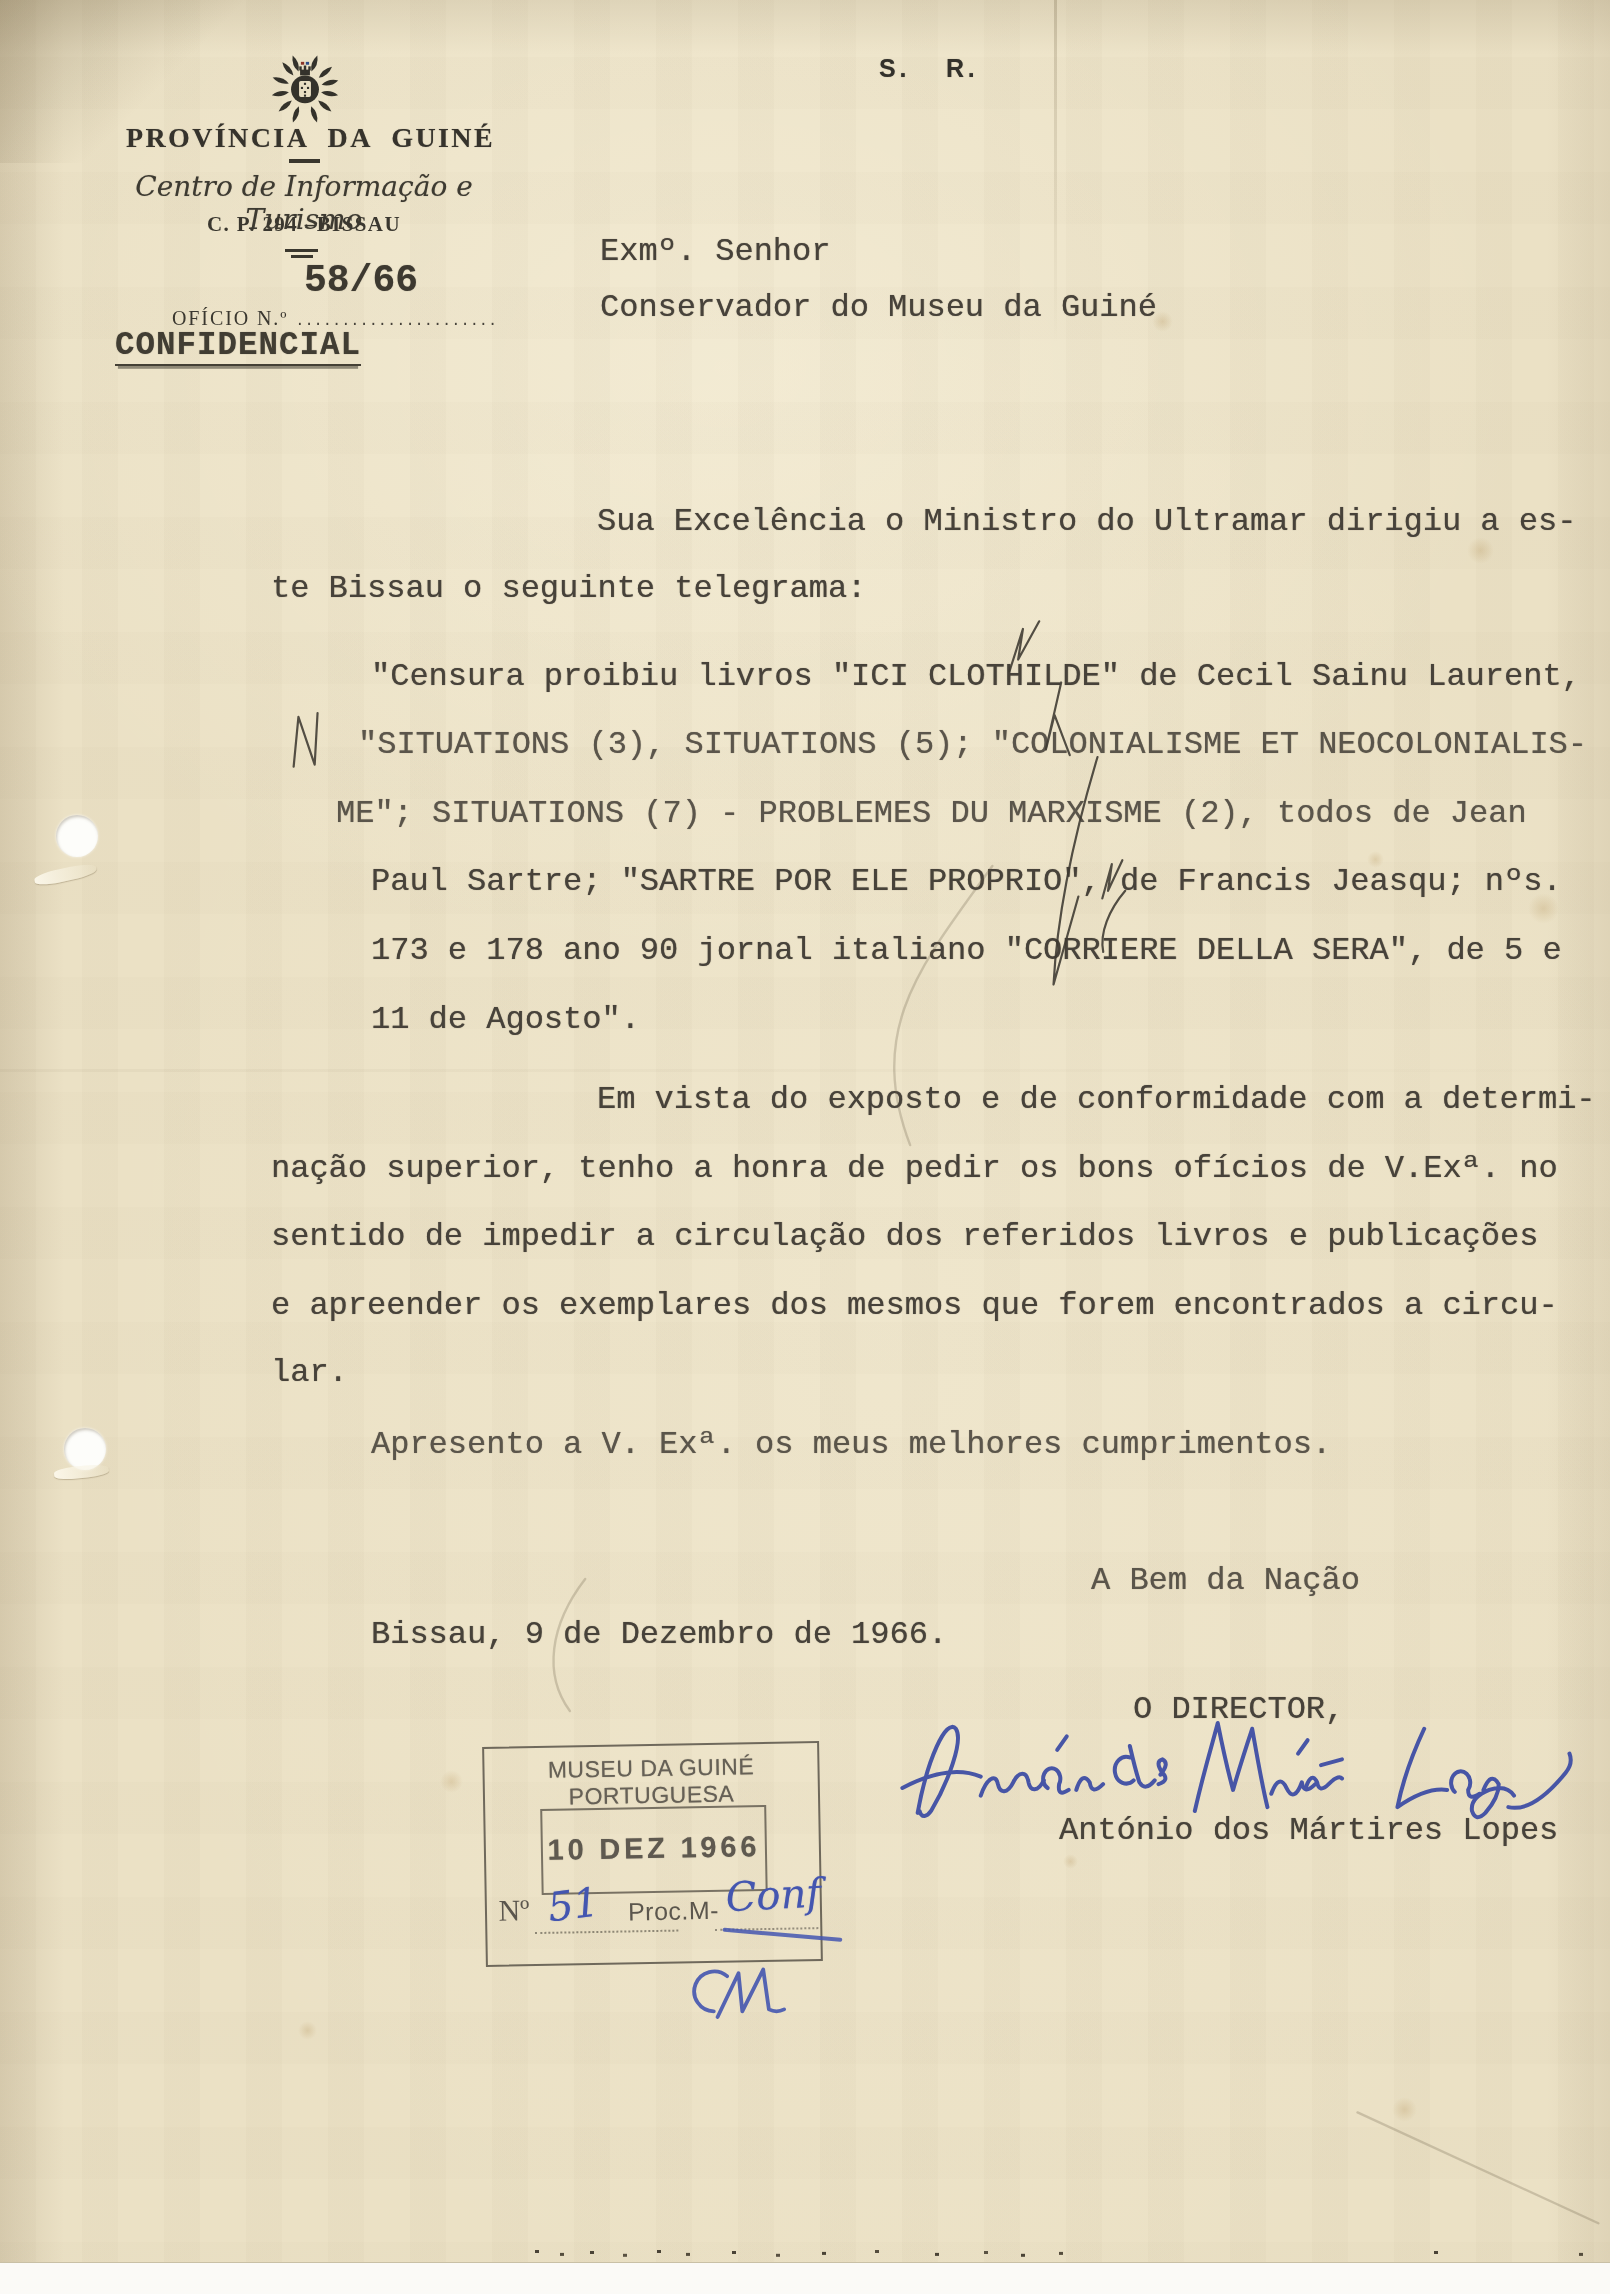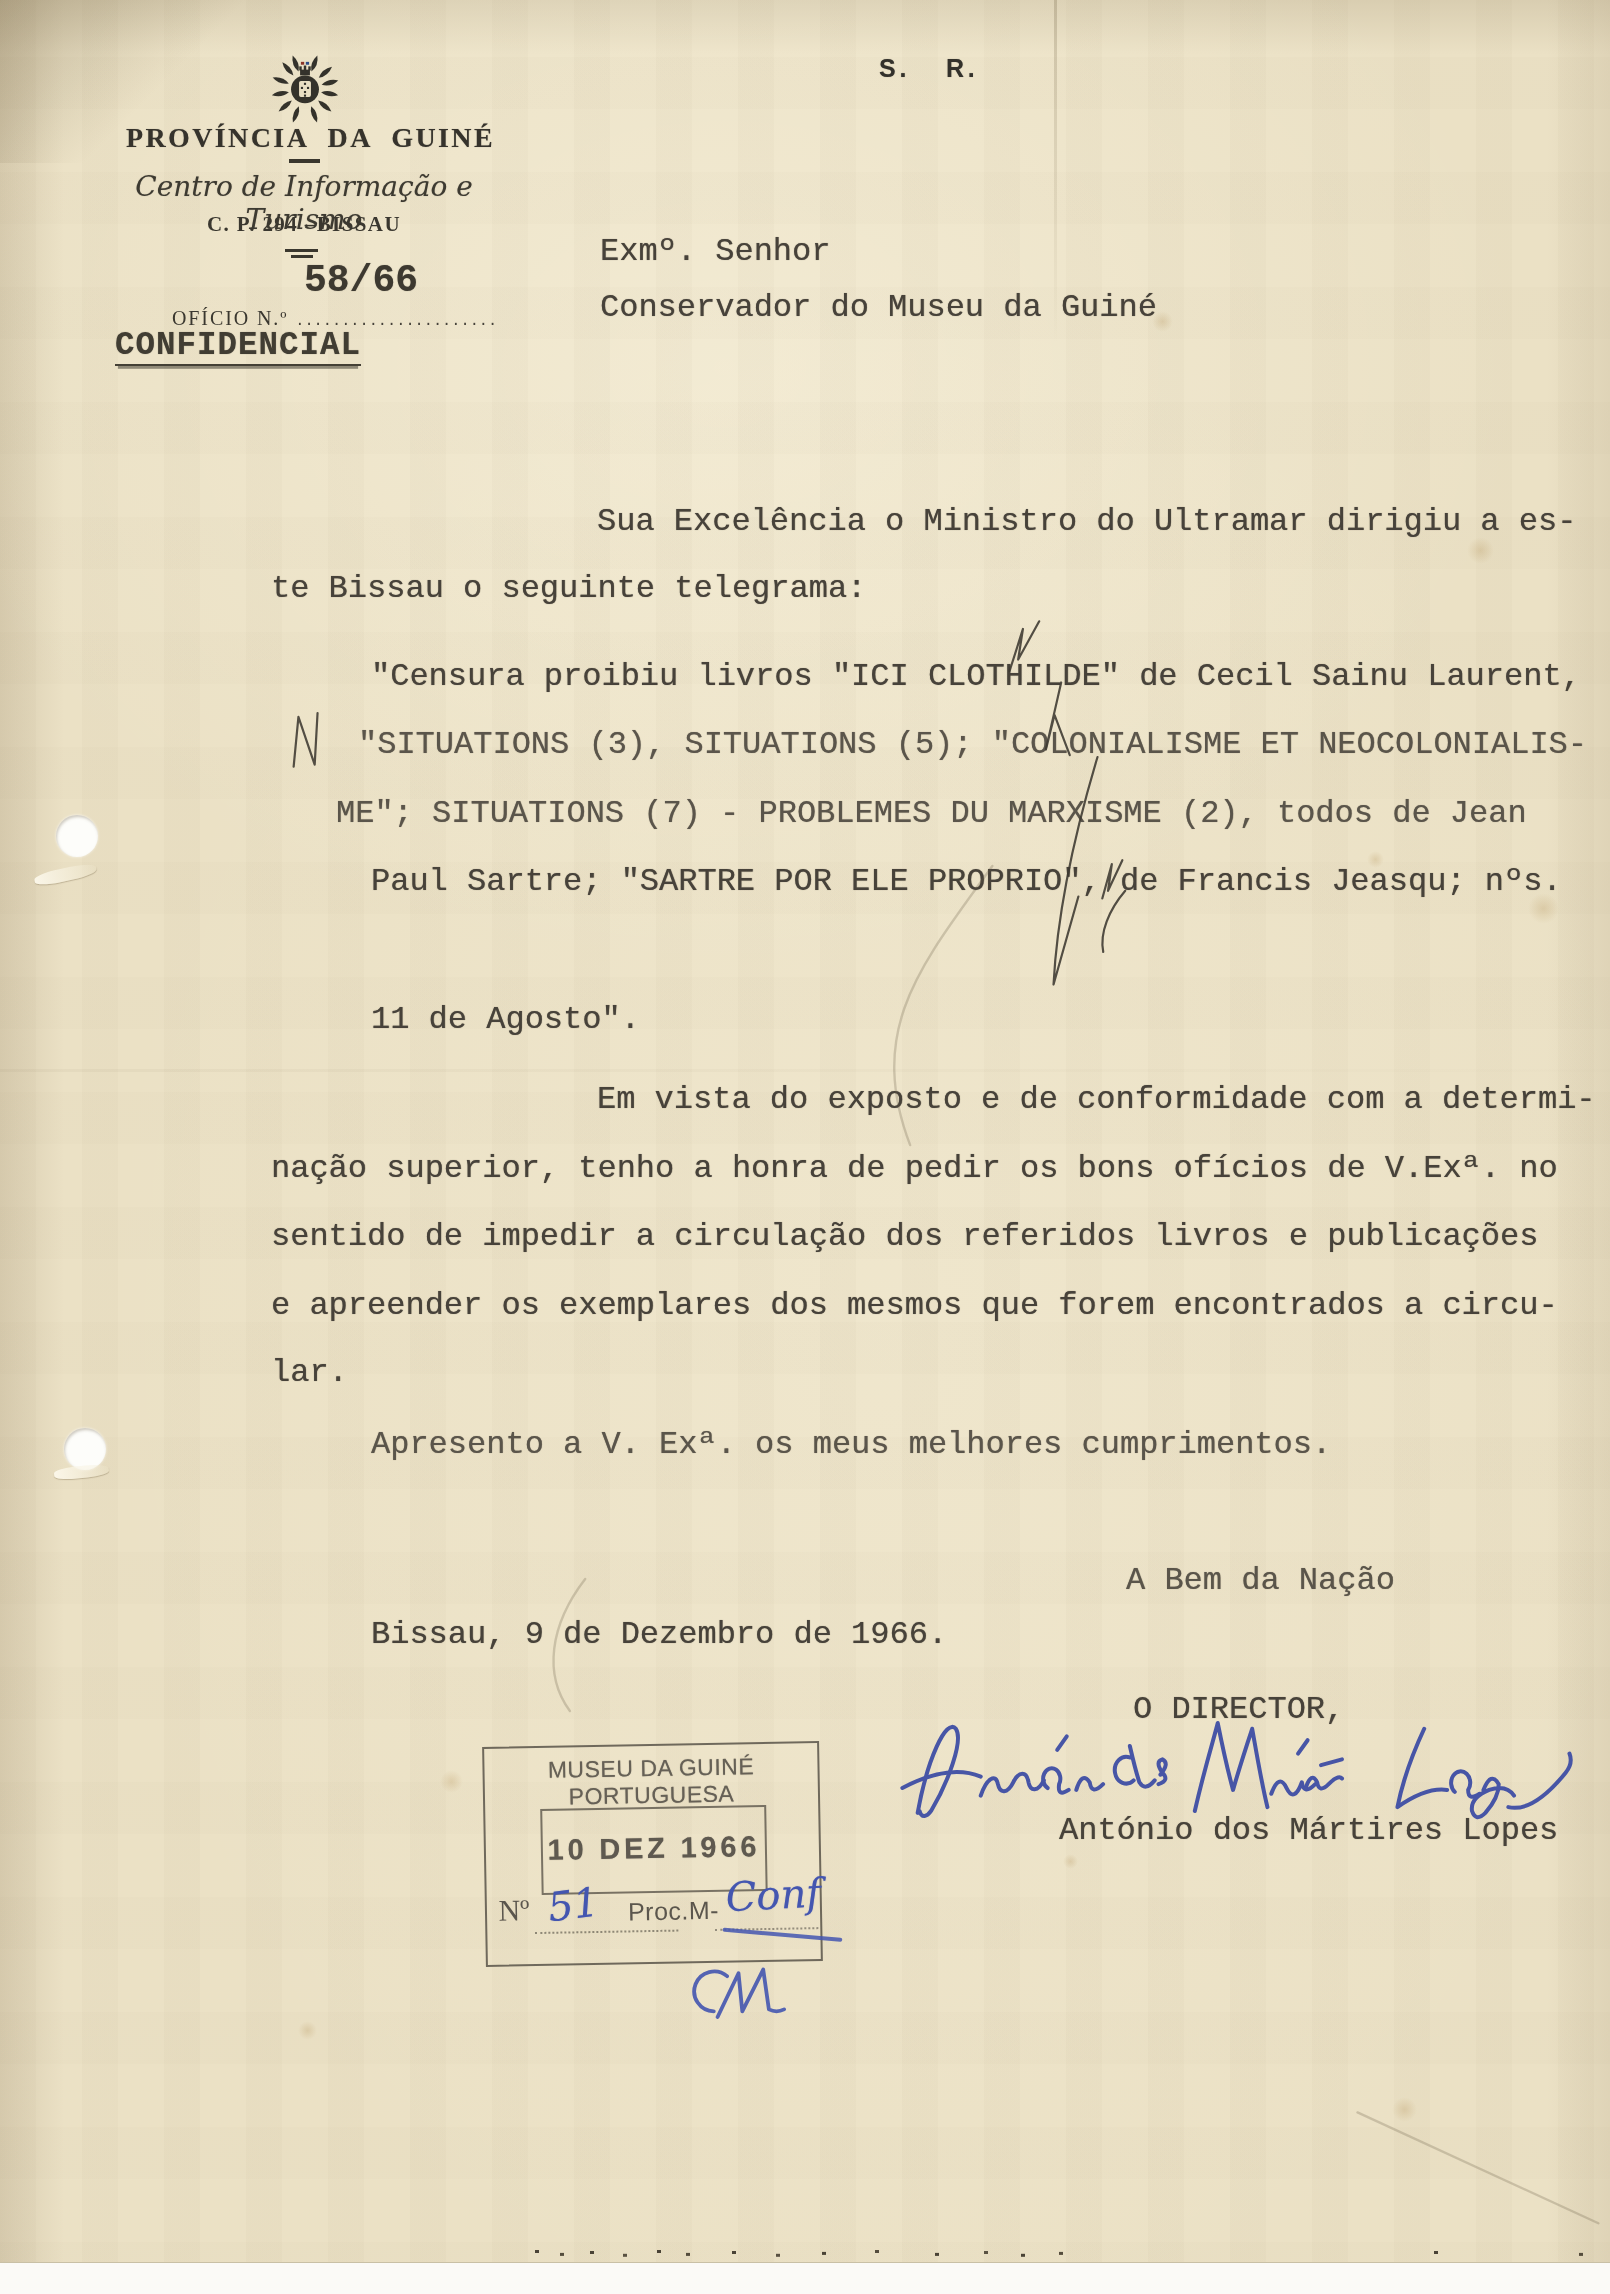--- a/index.html
+++ b/index.html
@@ -164,29 +164,30 @@
 
   <div class="mono" style="left:600px;top:233px;">Exmº. Senhor</div>
   <div class="mono" style="left:600px;top:289px;">Conservador do Museu da Guiné</div>
 
   <div class="mono" style="left:597px;top:503px;">Sua Excelência o Ministro do Ultramar dirigiu a es-</div>
   <div class="mono" style="left:271px;top:570px;">te Bissau o seguinte telegrama:</div>
   <div class="mono" style="left:371px;top:658px;">"Censura proibiu livros "ICI CLOTHILDE" de Cecil Sainu Laurent,</div>
   <div class="mono soft" style="left:358px;top:726px;">"SITUATIONS (3), SITUATIONS (5); "COLONIALISME ET NEOCOLONIALIS-</div>
   <div class="mono soft" style="left:336px;top:795px;">ME"; SITUATIONS (7) - PROBLEMES DU MARXISME (2), todos de Jean</div>
   <div class="mono" style="left:371px;top:863px;">Paul Sartre; "SARTRE POR ELE PROPRIO", de Francis Jeasqu; nºs.</div>
+  <div class="mono" style="left:371px;top:932px;">173 e 178 ano 90 jornal italiano "CORRIERE DELLA SERA", de 5 e</div>
   <div class="mono" style="left:371px;top:1001px;">11 de Agosto".</div>
   <div class="mono" style="left:597px;top:1081px;">Em vista do exposto e de conformidade com a determi-</div>
   <div class="mono" style="left:271px;top:1150px;">nação superior, tenho a honra de pedir os bons ofícios de V.Exª. no</div>
   <div class="mono" style="left:271px;top:1218px;">sentido de impedir a circulação dos referidos livros e publicações</div>
   <div class="mono" style="left:271px;top:1287px;">e apreender os exemplares dos mesmos que forem encontrados a circu-</div>
   <div class="mono" style="left:271px;top:1354px;">lar.</div>
   <div class="mono soft" style="left:371px;top:1426px;">Apresento a V. Exª. os meus melhores cumprimentos.</div>
 
-  <div class="mono soft" style="left:1091px;top:1562px;margin-left:35px;">A Bem da Nação</div>
+  <div class="mono soft" style="left:1091px;top:1562px;">A Bem da Nação</div>
   <div class="mono" style="left:371px;top:1616px;">Bissau, 9 de Dezembro de 1966.</div>
   <div class="mono" style="left:1133px;top:1691px;">O DIRECTOR,</div>
   <div class="mono" style="left:1059px;top:1812px;">António dos Mártires Lopes</div>
 
   <svg class="overlay" width="1611" height="2294" viewBox="0 0 1685 2400">
     <g stroke="#3d3931" stroke-width="2.3" fill="none" stroke-linejoin="round" stroke-linecap="round" opacity=".88">
       <path d="M1056,702 L1070,658 L1065,690 L1087,650"></path>
       <path d="M307,802 L312,750 L329,800 L332,746"></path>
       <path d="M1110,714 L1094,784 L1103,748 L1119,790"></path>
       <path d="M1148,792 C1124,872 1106,952 1102,1030 M1102,1030 L1128,938"></path>

